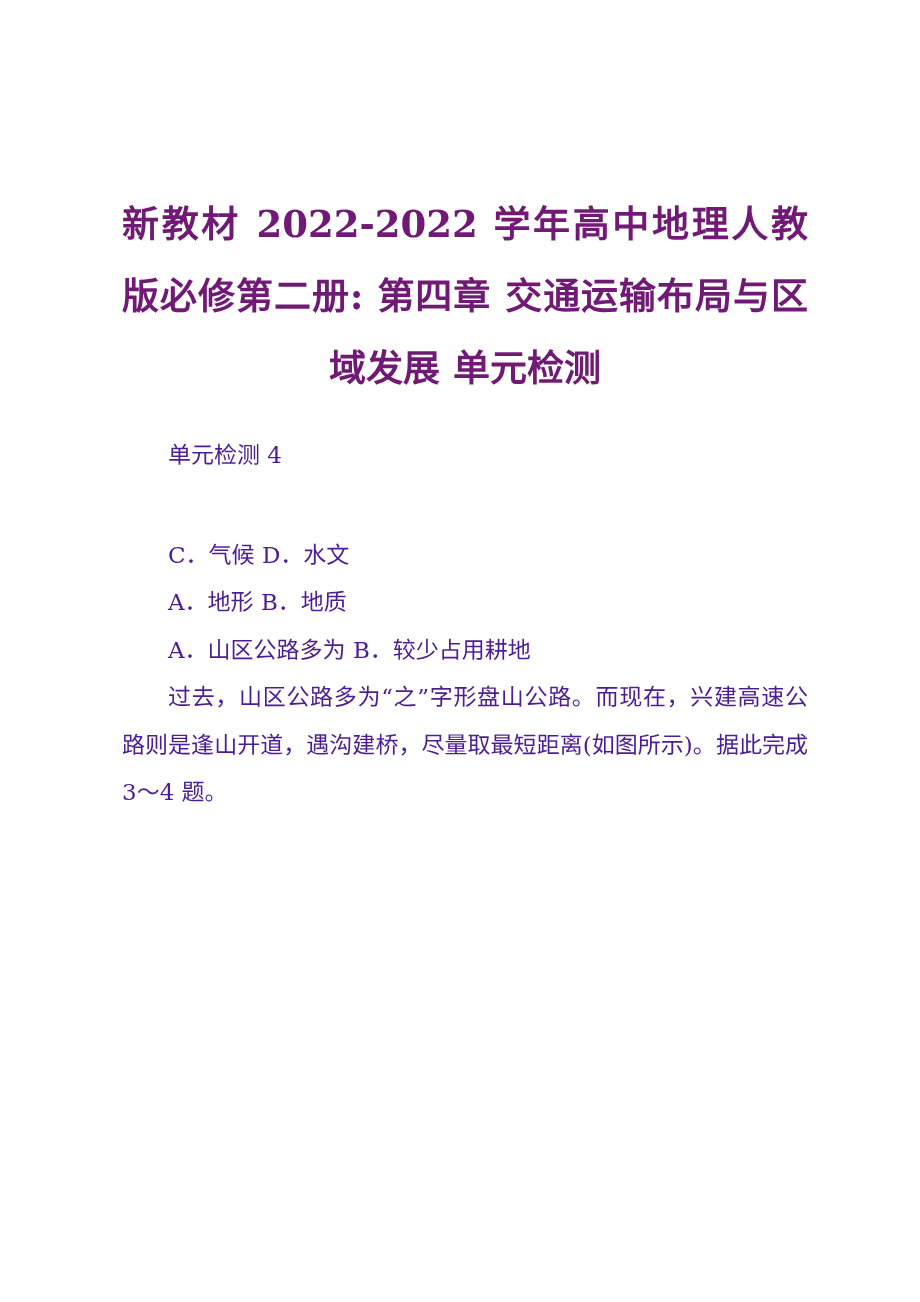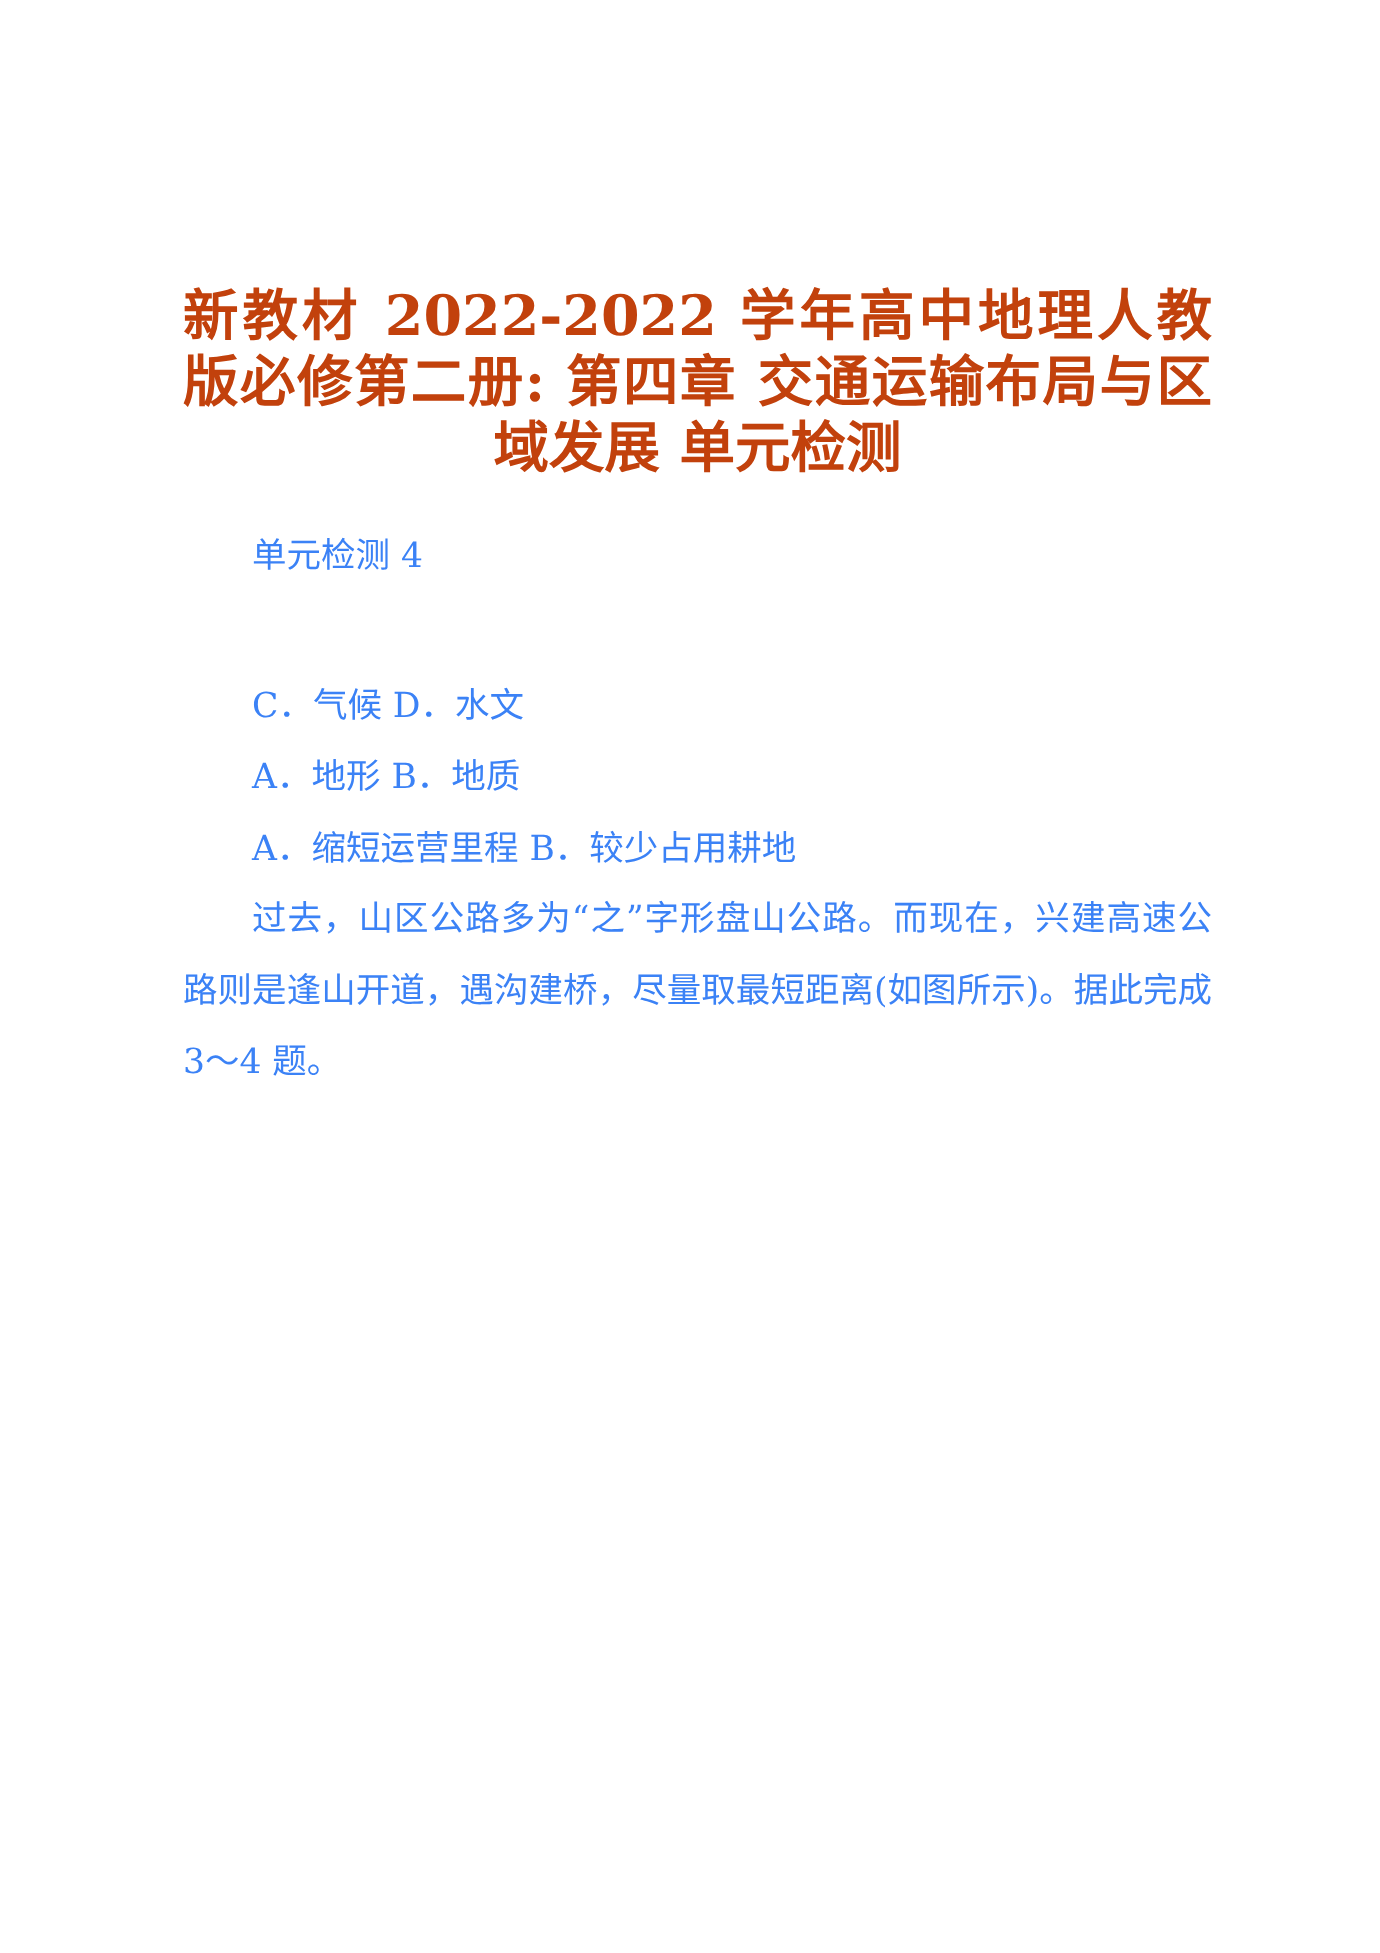--- a/index.html
+++ b/index.html
@@ -17,32 +17,32 @@
     width: 920px;
     height: 1302px;
     background: #ffffff;
     overflow: hidden;
   }
   .doc-title {
     margin: 188px 112px 0 122px;
     width: 686px;
     font-size: 37px;
     font-weight: bold;
-    line-height: 44px;
-    color: #c2410c;
+    line-height: 72px;
+    color: #701a75;
     text-align: justify;
     text-align-last: center;
     text-justify: inter-ideograph;
   }
   .doc-body {
     margin: 28px 112px 0 122px;
     width: 686px;
     font-size: 23px;
     line-height: 47.5px;
-    color: #3b82f6;
+    color: #4c1d95;
   }
   .doc-body p {
     margin: 0;
     padding: 0;
     text-indent: 2em;
     text-align: justify;
     text-justify: inter-ideograph;
   }
   .spacer {
     height: 52px;
@@ -54,16 +54,16 @@
 <div class="page">
   <h1 class="doc-title">新教材 2022-2022 学年高中地理人教版必修第二册: 第四章 交通运输布局与区域发展 单元检测</h1>
 
   <div class="doc-body">
     <p>单元检测 4</p>
 
     <div class="spacer"></div>
 
     <p>C．气候 D．水文</p>
     <p>A．地形 B．地质</p>
-    <p>A．缩短运营里程 B．较少占用耕地</p>
+    <p>A．山区公路多为 B．较少占用耕地</p>
     <p>过去，山区公路多为“之”字形盘山公路。而现在，兴建高速公路则是逢山开道，遇沟建桥，尽量取最短距离(如图所示)。据此完成 3～4 题。</p>
   </div>
 </div>
 
 </body></html>

